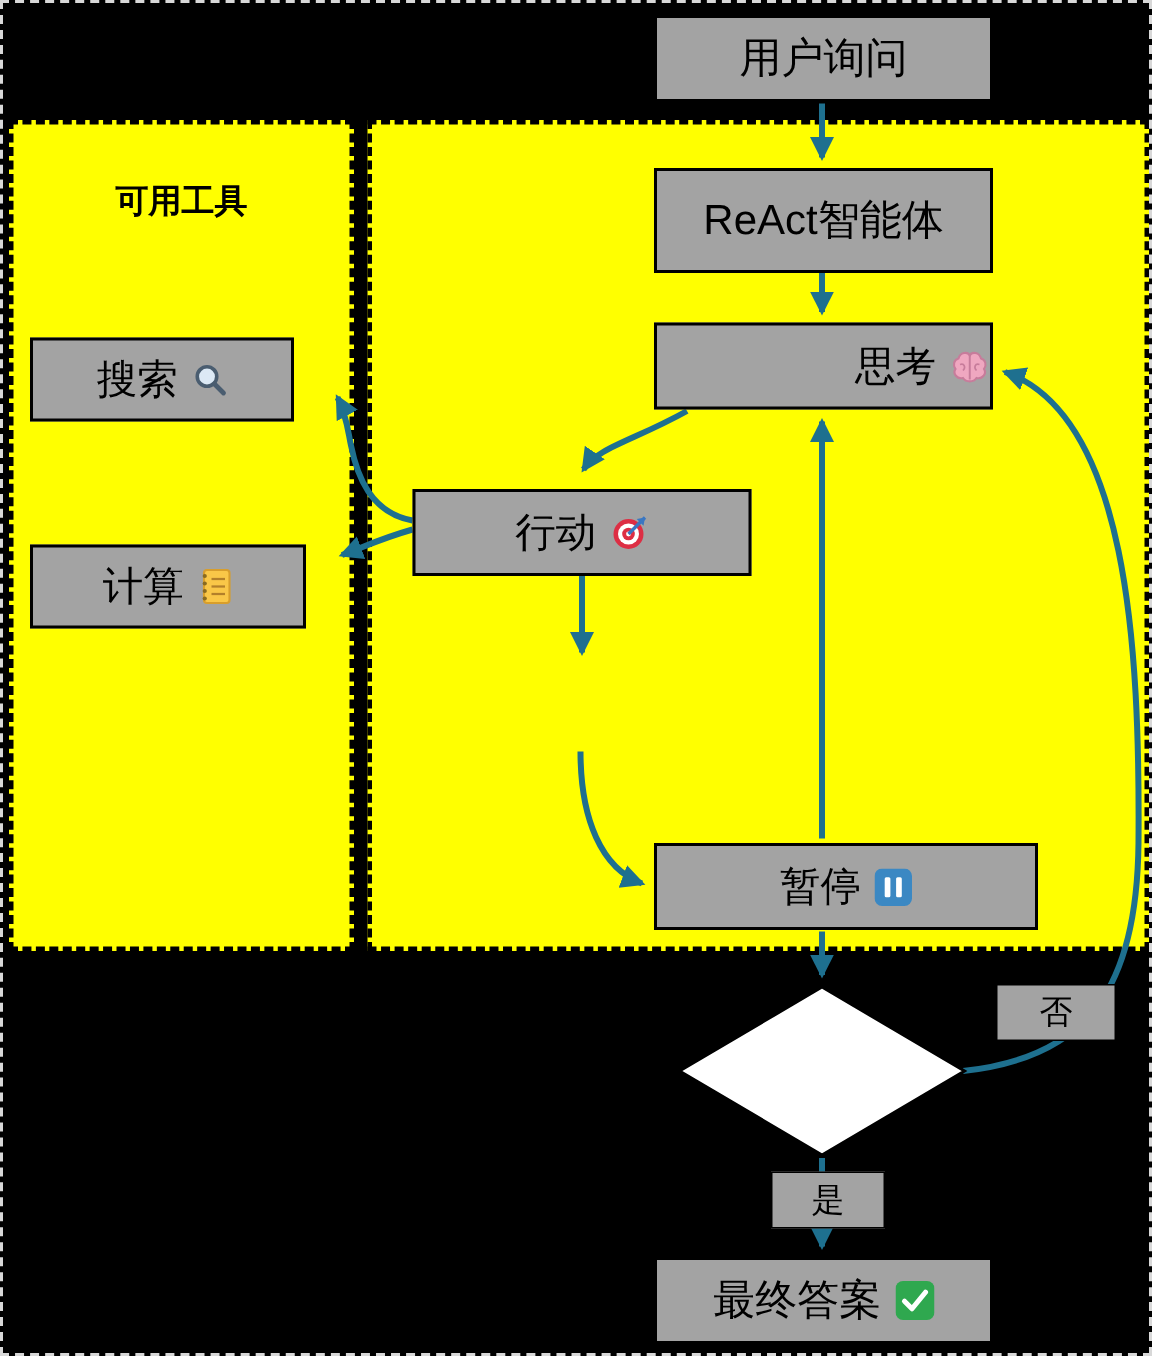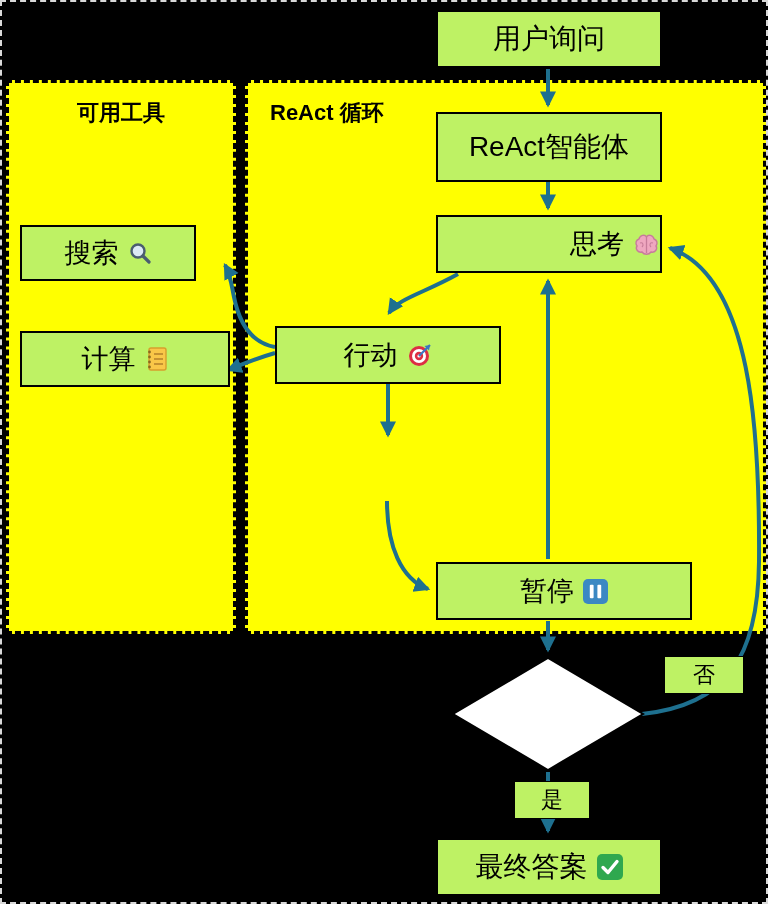--- a/index.html
+++ b/index.html
@@ -6,25 +6,25 @@
   .canvas{
     position:relative;width:768px;height:904px;background:#000;
     font-family:"Liberation Sans","DejaVu Sans",sans-serif;
     box-sizing:border-box;border:2px dashed #d8d8d8;overflow:hidden;
   }
   .panel{
     position:absolute;background:#FFFF00;border:3px dashed #000;
     box-sizing:border-box;z-index:1;
   }
   .panel-title{
-    position:absolute;font-weight:bold;font-size:22px;color:#000;z-index:2;
+    position:absolute;font-weight:bold;font-size:22px;color:#000;z-index:2;margin-top:21px;
   }
   .arrows{position:absolute;left:0;top:0;z-index:3;pointer-events:none;}
   .node{
-    position:absolute;background:#bef264;border:2px solid #000;box-sizing:border-box;
+    position:absolute;background:#a3a3a3;border:2px solid #000;box-sizing:border-box;
     display:flex;align-items:center;justify-content:center;gap:9px;
     font-size:27px;color:#000;z-index:4;line-height:1;
   }
   .node.big{font-size:28px;}
   .node.small{font-size:22px;border-width:1px;}
   .icon{display:inline-flex;align-items:center;}
   .diamond-wrap{position:absolute;z-index:4;}
   .diamond-label{
     position:absolute;display:flex;align-items:center;justify-content:center;
     font-size:27px;color:#000;z-index:5;
@@ -32,21 +32,20 @@
 </style>
 </head>
 <body>
 
 <div class="canvas">
 
   <div class="panel" style="left:4px;top:78px;width:230px;height:554px;"></div>
   <div class="panel" style="left:243px;top:78px;width:521px;height:554px;"></div>
 
   <div class="panel-title" style="left:4px;top:96px;width:230px;text-align:center;">可用工具</div>
-  <div class="panel-title" style="left:268px;top:96px;">ReAct 循环</div>
 
   <svg class="arrows" width="768" height="904" viewBox="0 0 768 904">
     <defs>
       <marker id="ah" markerWidth="5" markerHeight="5" refX="3.4" refY="2" orient="auto" markerUnits="strokeWidth">
         <path d="M0,0 L4,2 L0,4 Z" fill="#1E708F"></path>
       </marker>
     </defs>
     <g fill="none" stroke="#1E708F" stroke-width="4">
       <path d="M546 67 L546 103" marker-end="url(#ah)"></path>
       <path d="M546 169 L546 206" marker-end="url(#ah)"></path>
@@ -98,21 +97,21 @@
         <circle cx="12" cy="14" r="10" fill="#DD2E44"></circle>
         <circle cx="12" cy="14" r="7" fill="#FFFFFF"></circle>
         <circle cx="12" cy="14" r="4.2" fill="#DD2E44"></circle>
         <circle cx="12" cy="14" r="1.6" fill="#FFFFFF"></circle>
         <line x1="12" y1="14" x2="23" y2="3" stroke="#3A77C2" stroke-width="2.2"></line>
         <path d="M23 3 L17.5 4 L22 8.5 Z" fill="#3A77C2"></path>
       </svg>
     </span>
   </div>
 
-  <div class="node" style="left:18px;top:329px;width:210px;height:56px;">
+  <div class="node" style="left:18px;top:361px;width:184px;height:56px;">
     <span>计算</span>
     <span class="icon">
       <svg width="24" height="26" viewBox="0 0 24 26">
         <rect x="4" y="2" width="17" height="22" rx="2" fill="#F9C748" stroke="#D89E2C" stroke-width="1.4"></rect>
         <line x1="9" y1="8" x2="18" y2="8" stroke="#B3802A" stroke-width="1.5"></line>
         <line x1="9" y1="13" x2="18" y2="13" stroke="#B3802A" stroke-width="1.5"></line>
         <line x1="9" y1="18" x2="18" y2="18" stroke="#B3802A" stroke-width="1.5"></line>
         <circle cx="4.5" cy="6" r="1.4" fill="#8A6A1F"></circle>
         <circle cx="4.5" cy="11" r="1.4" fill="#8A6A1F"></circle>
         <circle cx="4.5" cy="16" r="1.4" fill="#8A6A1F"></circle>

